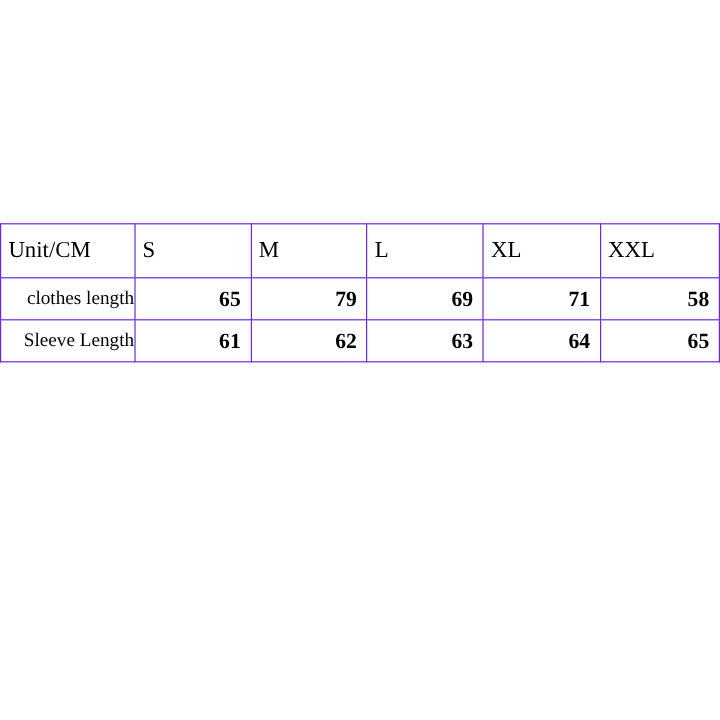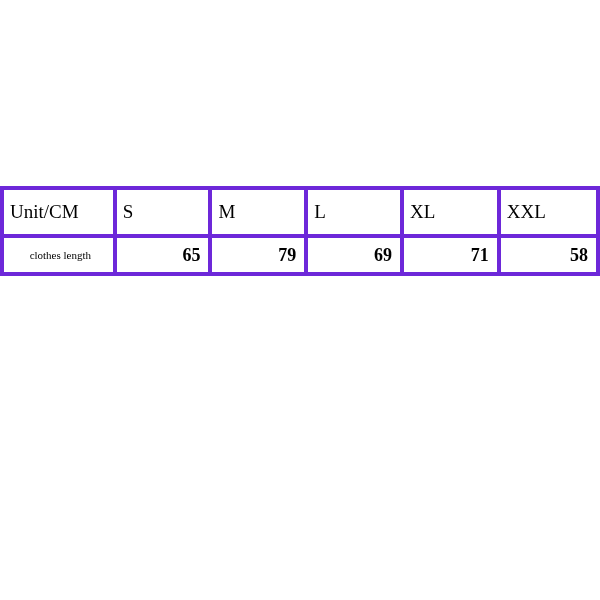--- a/index.html
+++ b/index.html
@@ -14,21 +14,21 @@
   }
   table{
     position:absolute;
     top:186px;
     left:0;
     width:600px;
     border-collapse:collapse;
     font-size:16px;
   }
   th,td{
-    border:4px solid #6d28d9;
+    border:1px solid #6d28d9;
     padding:0;
   }
   
   th{
     font-weight:normal;
     text-align:left;
     height:44px;
     font-size:19px;
     padding-left:6px;
     vertical-align:middle;
@@ -36,22 +36,22 @@
   th.unit{
     width:110px;
     font-size:19px;
   }
   th.size{
     width:98px;
   }
   
   td.label{
     width:110px;
-    font-size:11px;
-    text-align:center;
+    font-size:16px;
+    text-align:right;
     padding-left:4px;
     vertical-align:middle;
     line-height:1.15;
     height:34px;
   }
   td.val{
     width:98px;
     text-align:right;
     font-size:18px;
     padding-right:8px;
@@ -78,15 +78,23 @@
     </thead>
     <tbody>
       <tr>
         <td class="label">clothes length</td>
         <td class="val">65</td>
         <td class="val">79</td>
         <td class="val">69</td>
         <td class="val">71</td>
         <td class="val">58</td>
       </tr>
+      <tr>
+        <td class="label">Sleeve Length</td>
+        <td class="val">61</td>
+        <td class="val">62</td>
+        <td class="val">63</td>
+        <td class="val">64</td>
+        <td class="val">65</td>
+      </tr>
     </tbody>
   </table>
 </div>
 
 </body></html>

